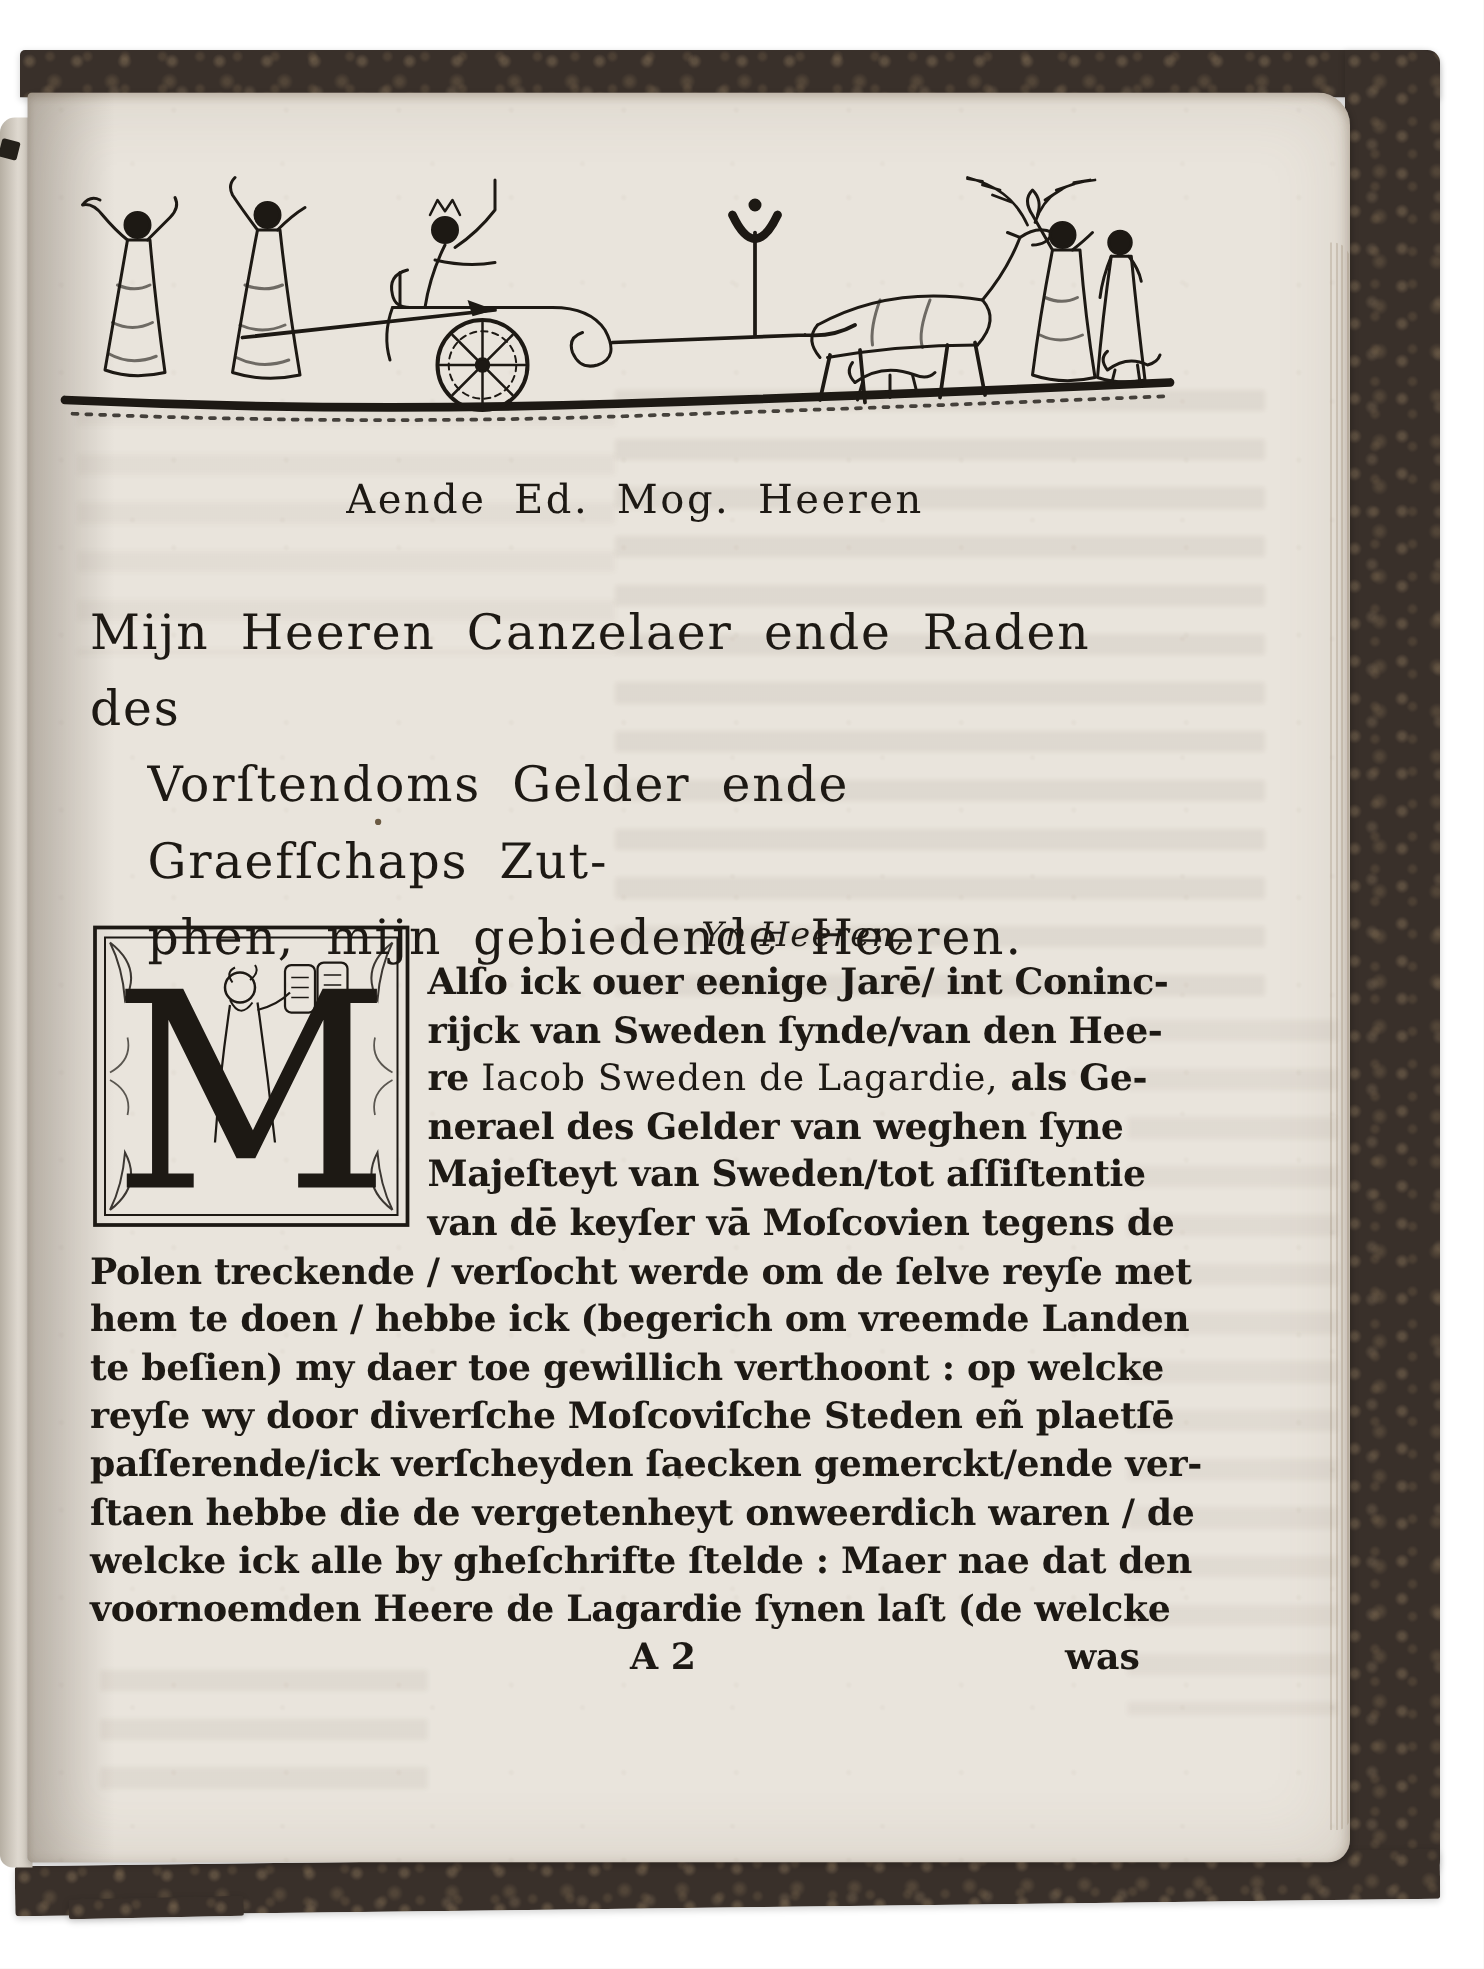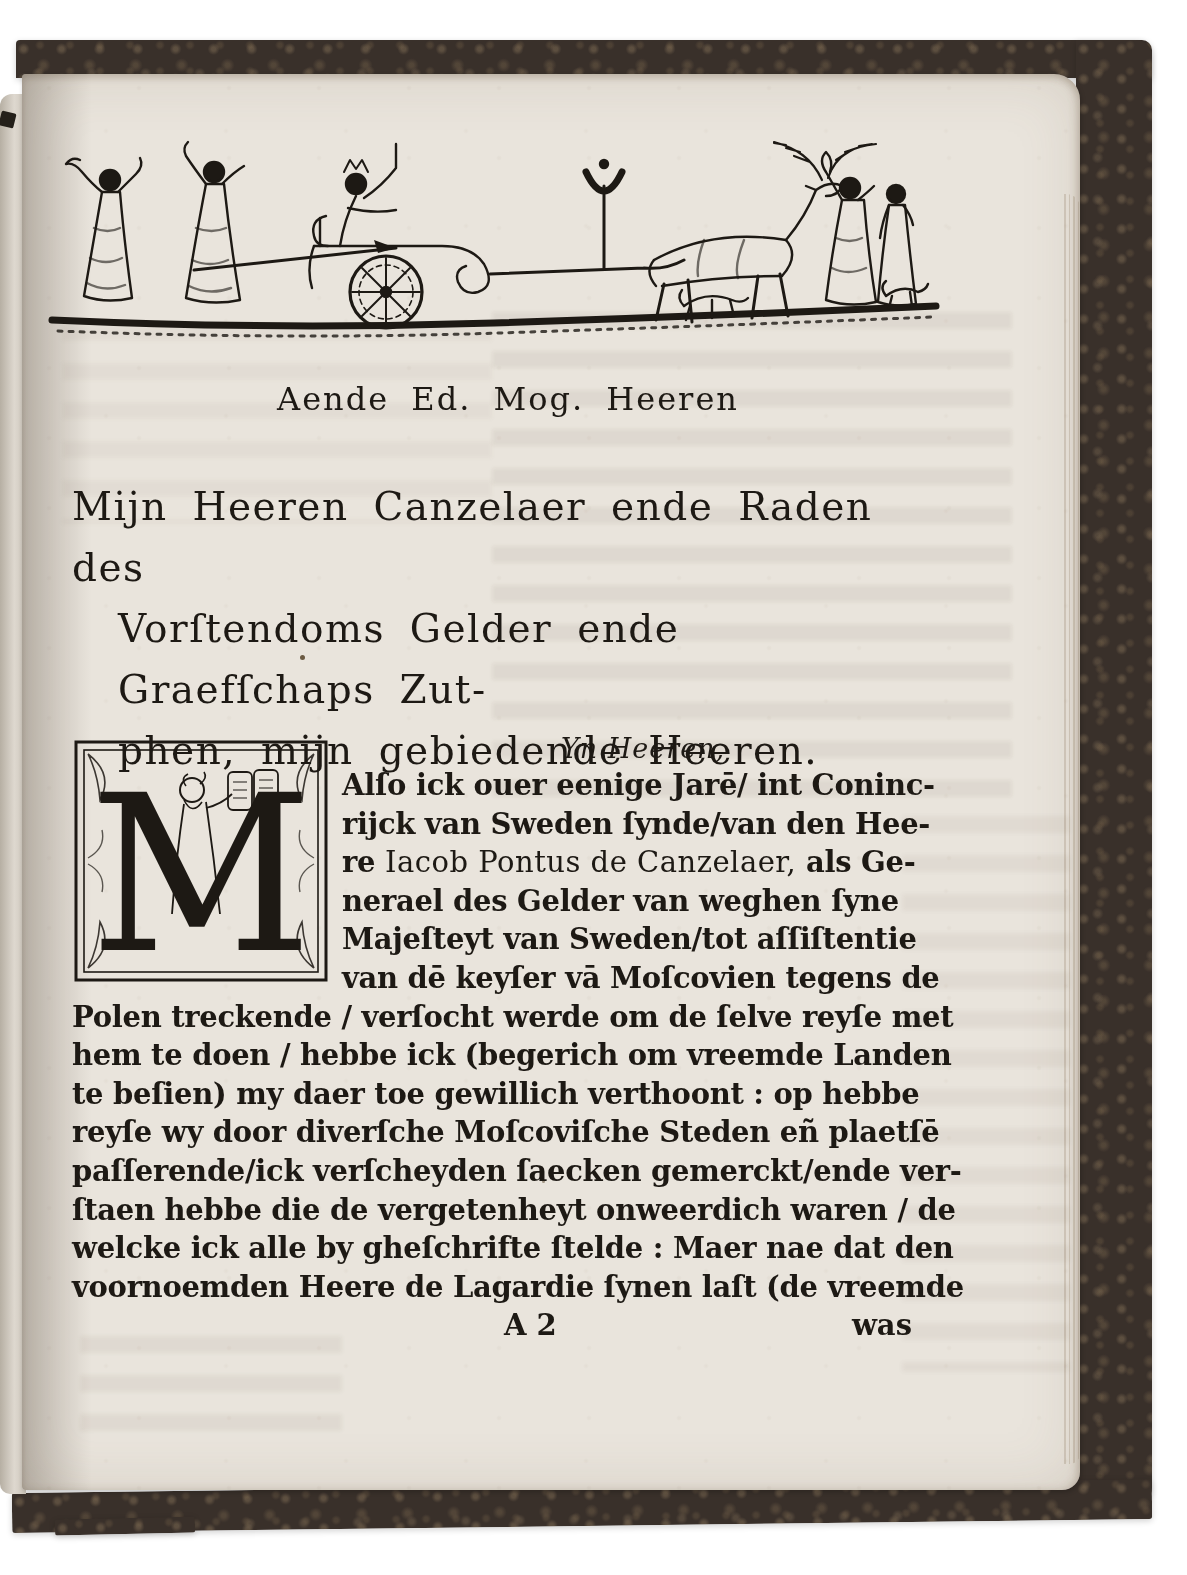--- a/index.html
+++ b/index.html
@@ -209,33 +209,33 @@
               <rect x="182" y="32" width="24" height="38" rx="5" stroke-width="1.8"></rect>
               <path d="M161,44 h14 M161,52 h14 M161,60 h14 M187,42 h14 M187,50 h14 M187,58 h14" stroke-width="1.2"></path>
             </g>
             <text x="129" y="212" text-anchor="middle" font-family="'DejaVu Serif',serif" font-size="218" fill="#1d1914">M</text>
           </svg>
         </div>
 
         <div class="opener">Yn Heeren,</div>
         <div class="bl">Alſo ick ouer eenige Jarē/ int Coninc-</div>
         <div class="bl">rijck van Sweden ſynde/van den Hee-</div>
-        <div class="bl"><span>re </span><span class="roman">Iacob Pontus de Canzelaer,</span><span> als Ge-</span></div>
+        <div class="bl"><span>re </span><span class="roman">Iacob Sweden de Lagardie,</span><span> als Ge-</span></div>
         <div class="bl">nerael des Gelder van weghen ſyne</div>
         <div class="bl">Majeſteyt van Sweden/tot aſſiſtentie</div>
         <div class="bl">van dē keyſer vā Moſcovien tegens de</div>
 
         <div class="bl">Polen treckende / verſocht werde om de ſelve reyſe met</div>
         <div class="bl">hem te doen / hebbe ick (begerich om vreemde Landen</div>
-        <div class="bl">te beſien) my daer toe gewillich verthoont : op hebbe</div>
+        <div class="bl">te beſien) my daer toe gewillich verthoont : op welcke</div>
         <div class="bl">reyſe wy door diverſche Moſcoviſche Steden eñ plaetſē</div>
         <div class="bl">paſſerende/ick verſcheyden ſaecken gemerckt/ende ver-</div>
         <div class="bl">ſtaen hebbe die de vergetenheyt onweerdich waren / de</div>
         <div class="bl">welcke ick alle by gheſchrifte ſtelde : Maer nae dat den</div>
-        <div class="bl">voornoemden Heere de Lagardie ſynen laſt (de vreemde</div>
+        <div class="bl">voornoemden Heere de Lagardie ſynen laſt (de welcke</div>
 
         <div class="sigline">
           <span class="sig-mark">A 2</span>
           <span class="catchword">was</span>
         </div>
       </div>
 
     </div>
   </div>
 </div>

